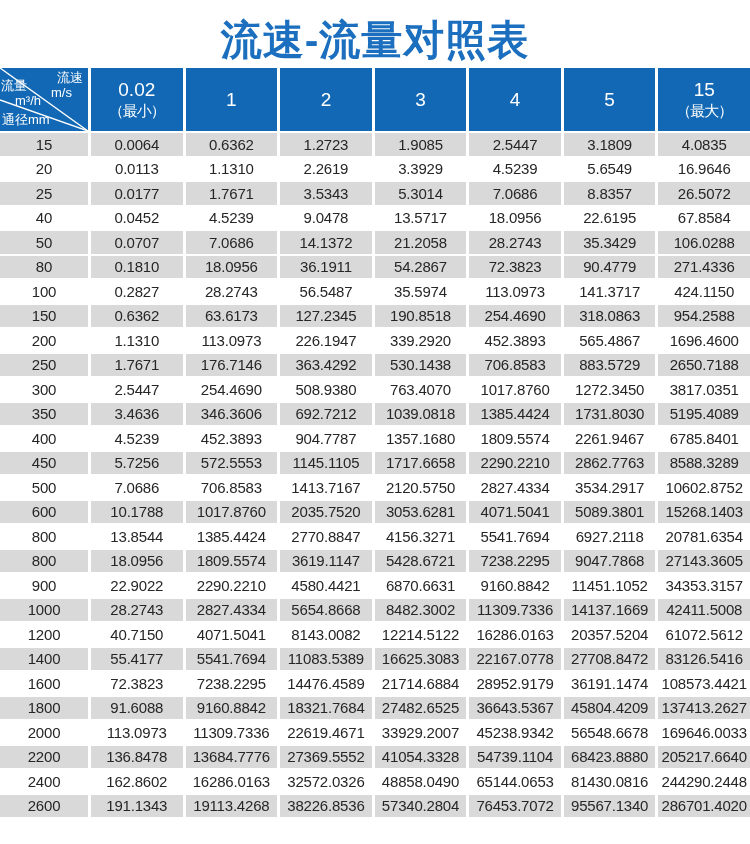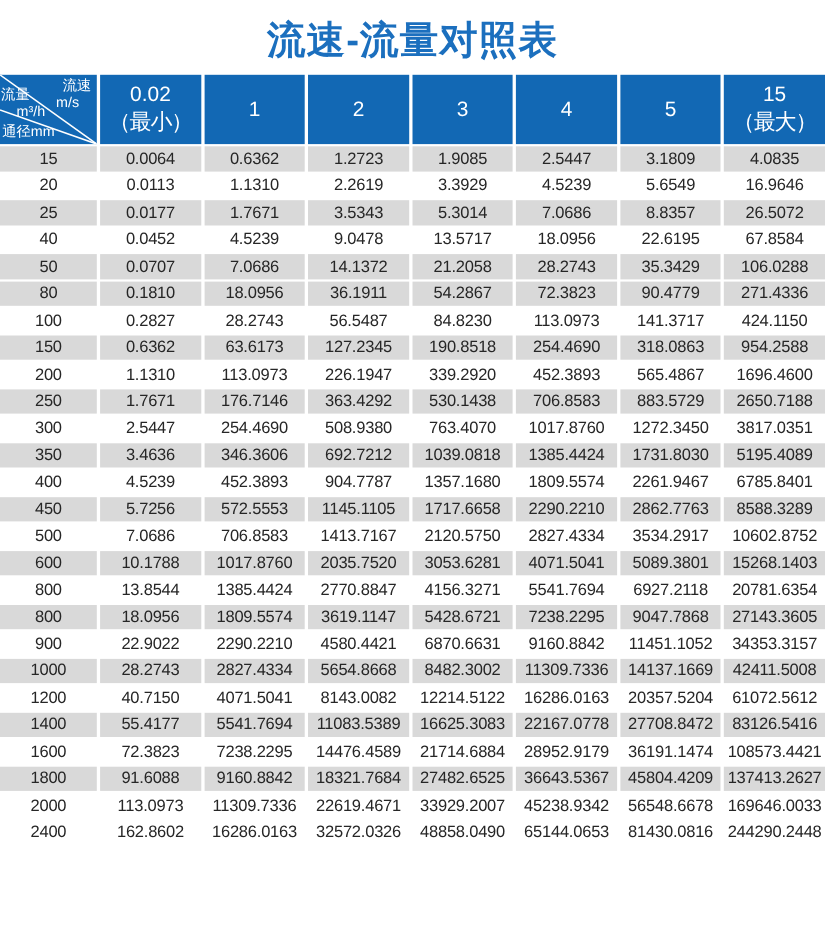--- a/index.html
+++ b/index.html
@@ -7,21 +7,21 @@
   body {
     width: 750px; height: 844px;
     font-family: "Liberation Sans", "DejaVu Sans", sans-serif;
     overflow: hidden;
   }
   .page { width: 750px; height: 844px; background: #fff; }
   .title {
     text-align: center;
     padding-top: 13px;
     height: 68px;
-    font-size: 35px;
+    font-size: 41px;
     font-weight: bold;
     color: var(--title-blue, #1b6fbe);
     letter-spacing: 1px;
   }
   .ftable { width: 750px; }
   .header-row {
     display: grid;
     grid-template-columns: 88px repeat(7, 1fr);
     column-gap: 3px;
     height: 63px;
@@ -30,21 +30,21 @@
   .hcell {
     background: var(--blue, #1268b4);
     color: #fff;
     display: flex;
     flex-direction: column;
     align-items: center;
     justify-content: center;
     line-height: 1.25;
   }
   .hval { font-size: 19px; }
-  .hnote { font-size: 20px; letter-spacing: -1px; }
+  .hnote { font-size: 15px; letter-spacing: -1px; }
   .corner {
     position: relative;
     background: var(--blue, #1268b4);
     color: #fff;
     overflow: hidden;
     padding-left: 44px;
   }
   .corner svg { position: absolute; inset: 0; width: 100%; height: 100%; }
   .corner-label { position: absolute; font-size: 13px; line-height: 1.15; }
   .corner-velocity { top: 3px; right: 5px; text-align: left; }
@@ -179,21 +179,21 @@
           <div class="tcell">54.2867</div>
           <div class="tcell">72.3823</div>
           <div class="tcell">90.4779</div>
           <div class="tcell">271.4336</div>
         </div>
         <div class="trow">
           <div class="tcell">100</div>
           <div class="tcell">0.2827</div>
           <div class="tcell">28.2743</div>
           <div class="tcell">56.5487</div>
-          <div class="tcell">84.8230</div>
+          <div class="tcell">35.5974</div>
           <div class="tcell">113.0973</div>
           <div class="tcell">141.3717</div>
           <div class="tcell">424.1150</div>
         </div>
         <div class="trow alt">
           <div class="tcell">150</div>
           <div class="tcell">0.6362</div>
           <div class="tcell">63.6173</div>
           <div class="tcell">127.2345</div>
           <div class="tcell">190.8518</div>
@@ -364,25 +364,45 @@
         <div class="trow">
           <div class="tcell">2000</div>
           <div class="tcell">113.0973</div>
           <div class="tcell">11309.7336</div>
           <div class="tcell">22619.4671</div>
           <div class="tcell">33929.2007</div>
           <div class="tcell">45238.9342</div>
           <div class="tcell">56548.6678</div>
           <div class="tcell">169646.0033</div>
         </div>
+        <div class="trow alt">
+          <div class="tcell">2200</div>
+          <div class="tcell">136.8478</div>
+          <div class="tcell">13684.7776</div>
+          <div class="tcell">27369.5552</div>
+          <div class="tcell">41054.3328</div>
+          <div class="tcell">54739.1104</div>
+          <div class="tcell">68423.8880</div>
+          <div class="tcell">205217.6640</div>
+        </div>
         <div class="trow">
           <div class="tcell">2400</div>
           <div class="tcell">162.8602</div>
           <div class="tcell">16286.0163</div>
           <div class="tcell">32572.0326</div>
           <div class="tcell">48858.0490</div>
           <div class="tcell">65144.0653</div>
           <div class="tcell">81430.0816</div>
           <div class="tcell">244290.2448</div>
         </div>
+        <div class="trow alt">
+          <div class="tcell">2600</div>
+          <div class="tcell">191.1343</div>
+          <div class="tcell">19113.4268</div>
+          <div class="tcell">38226.8536</div>
+          <div class="tcell">57340.2804</div>
+          <div class="tcell">76453.7072</div>
+          <div class="tcell">95567.1340</div>
+          <div class="tcell">286701.4020</div>
+        </div>
       </div>
   </div>
 </div>
 
 </body></html>

